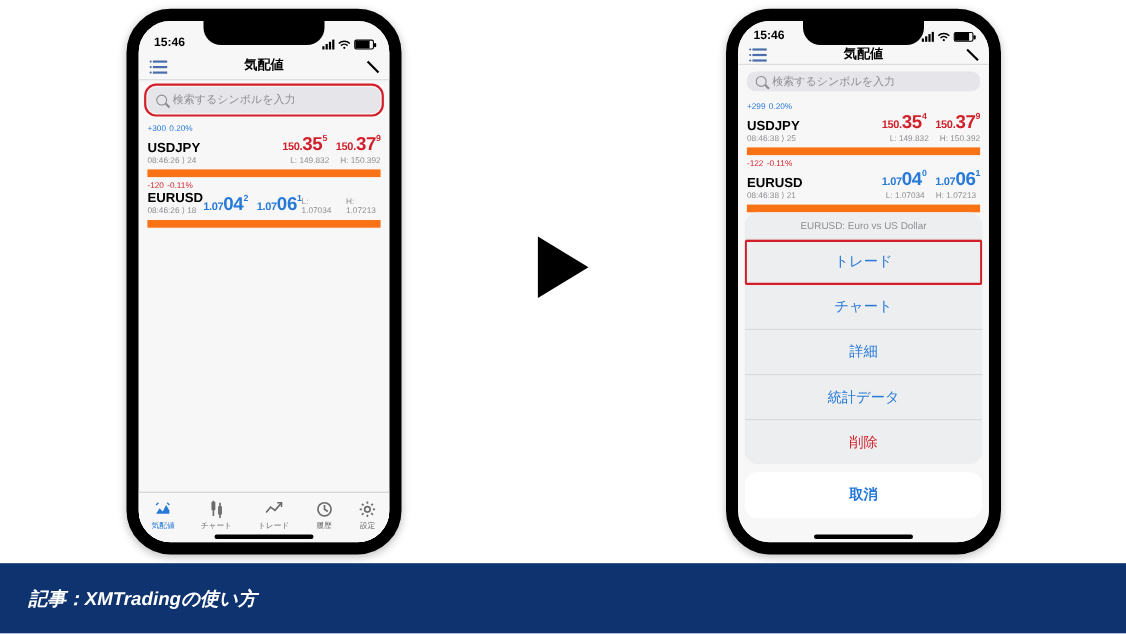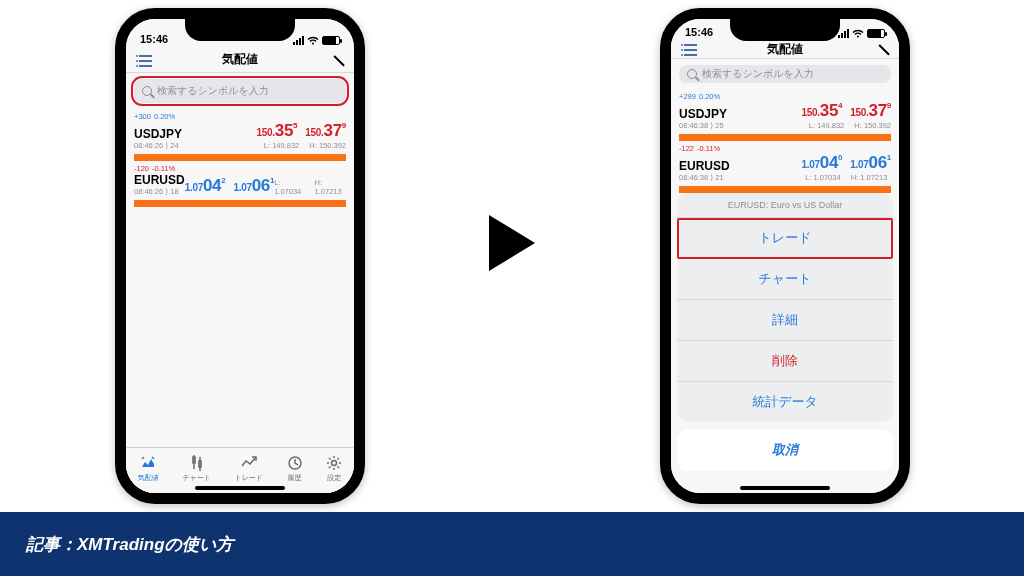--- a/index.html
+++ b/index.html
@@ -115,21 +115,21 @@
 
   
   .sheet-wrap { margin-top:auto; padding: 0 6px 22px; }
   .sheet { background:#eceef0; border-radius:12px; overflow:hidden; }
   .sheet-title { text-align:center; font-size:9px; color:#8e8e93; padding:7px 0; border-bottom:1px solid #d9d9dd;}
   .sheet-item { text-align:center; padding:11px 0; font-size:13px; color:#2779d8; border-bottom:1px solid #d9d9dd; font-weight:500;}
   .sheet-item:last-child { border-bottom:none; }
   .sheet-item.danger { color:#d21f2a; }
   .sheet-item.highlight { outline:2.5px solid #d21f2a; outline-offset:-2px; border-radius:2px; }
   .sheet-cancel { margin-top:7px; background:#fff; border-radius:12px; text-align:center;
-    padding:12px 0; font-size:13px; color:#2779d8; font-weight:600;font-style:italic; }
+    padding:12px 0; font-size:13px; color:#2779d8; font-weight:600; }
 
   .flex-spacer { flex: 1 1 auto; }
 </style>
 </head>
 <body>
 
 <div class="stage">
 
   <div class="phone phone-left">
     <div class="notch"></div>
@@ -346,22 +346,22 @@
           </div>
         </div>
 
       <div class="sheet-wrap">
         <div class="sheet">
           <div class="sheet-title">EURUSD: Euro vs US Dollar</div>
           <div id="sheet-items">
               <div class="sheet-item highlight">トレード</div>
               <div class="sheet-item">チャート</div>
               <div class="sheet-item">詳細</div>
+              <div class="sheet-item">統計データ</div>
               <div class="sheet-item danger">削除</div>
-              <div class="sheet-item">統計データ</div>
             </div>
         </div>
         <div class="sheet-cancel">取消</div>
       </div>
       <div class="home-ind"></div>
     </div>
   </div>
 
   <div class="caption-bar">
     <span class="caption-aside">記事：XMTradingの使い方</span>

